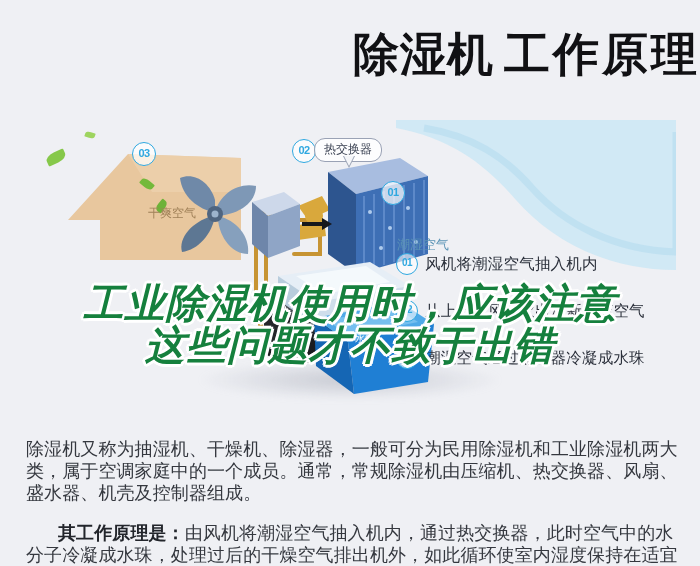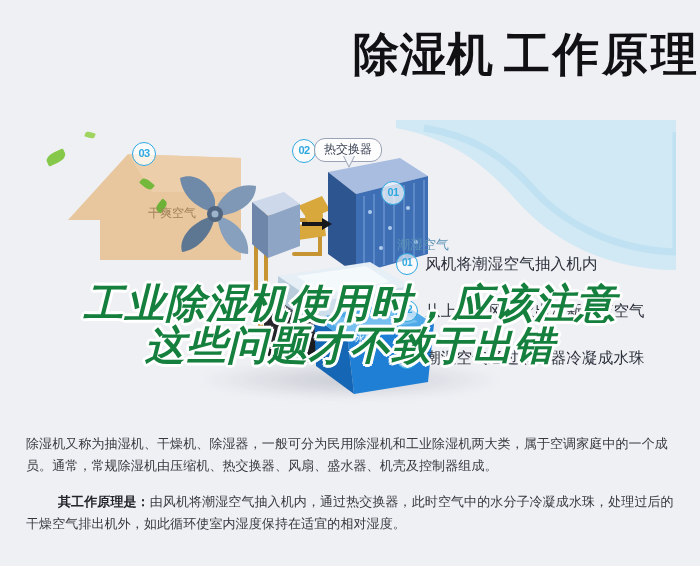--- a/index.html
+++ b/index.html
@@ -215,21 +215,21 @@
 
   
   #body-copy {
     position: absolute;
     left: 26px;
     top: 420px;
     width: 652px;
     color: #35383f;
   }
   .para {
-    font-size: 13px;
+    font-size: 18px;
     line-height: 22px;
     margin-bottom: 14px;
     letter-spacing: 0.1px;
   }
   .para .lead {
     font-weight: 700;
     color: #22252b;
     margin-left: 32px;
   }
 </style>

